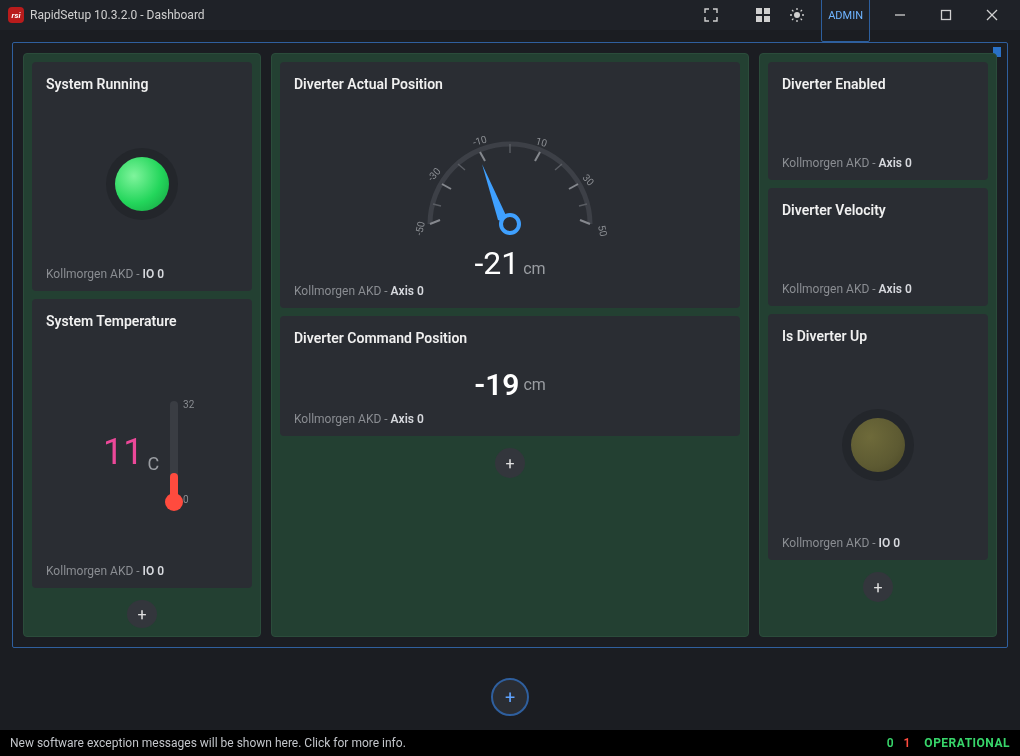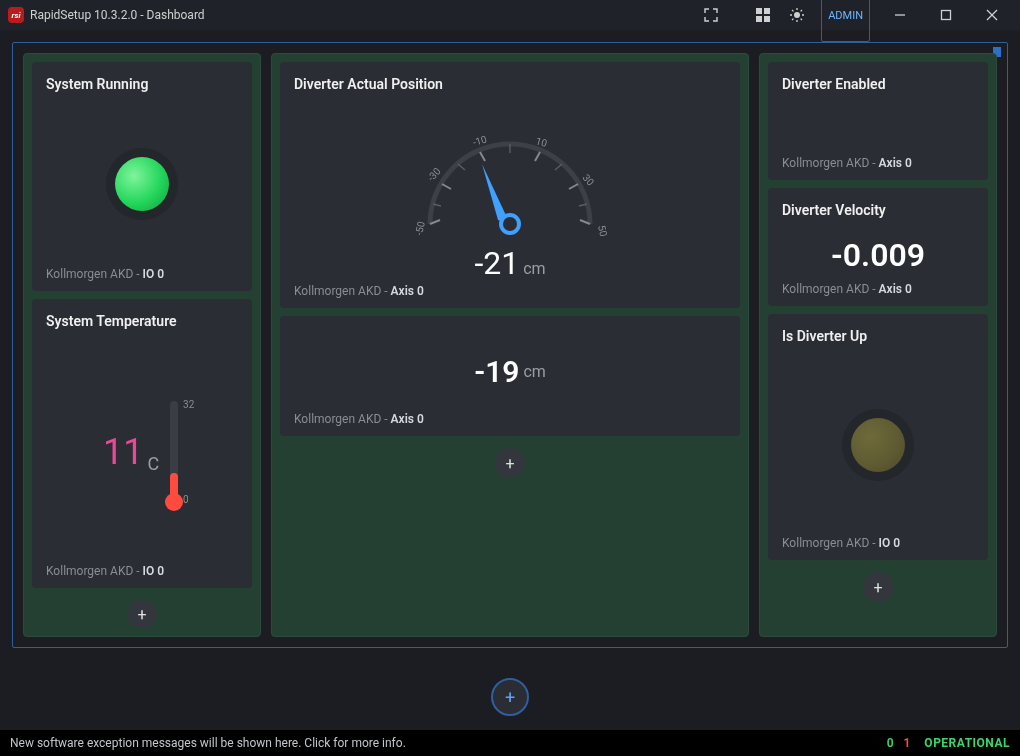--- a/index.html
+++ b/index.html
@@ -317,20 +317,21 @@
           <div>
             <span class="gauge-val">-21</span><span class="gauge-unit">cm</span>
           </div>
         </div>
         <div class="card-source">
           <span>Kollmorgen AKD - </span><b>Axis 0</b>
         </div>
       </div>
 
       <div class="card" style="height:120px">
+        <div class="card-title">Diverter Command Position</div>
         <div class="big-center" style="min-height:40px">
           <span class="big-val">-19</span>
             <span class="gauge-unit">cm</span>
         </div>
         <div class="card-source">
           <span>Kollmorgen AKD - </span><b>Axis 0</b>
         </div>
       </div>
 
       <div class="add-circle">+</div>
@@ -339,23 +340,20 @@
     <div class="column col-c">
       <div class="card" style="height:118px">
         <div class="card-title">Diverter Enabled</div>
         <div class="card-source">
           <span>Kollmorgen AKD - </span><b>Axis 0</b>
         </div>
       </div>
 
       <div class="card" style="height:118px">
         <div class="card-title">Diverter Velocity</div>
-        <div class="big-center" style="min-height:40px">
-          <span class="big-val" style="font-size:32px">-0.009</span>
-        </div>
         <div class="card-source">
           <span>Kollmorgen AKD - </span><b>Axis 0</b>
         </div>
       </div>
 
       <div class="card" style="height:246px">
         <div class="card-title">Is Diverter Up</div>
         <div class="led-wrap">
           <div class="led-outer">
               <div class="led-off"></div>

